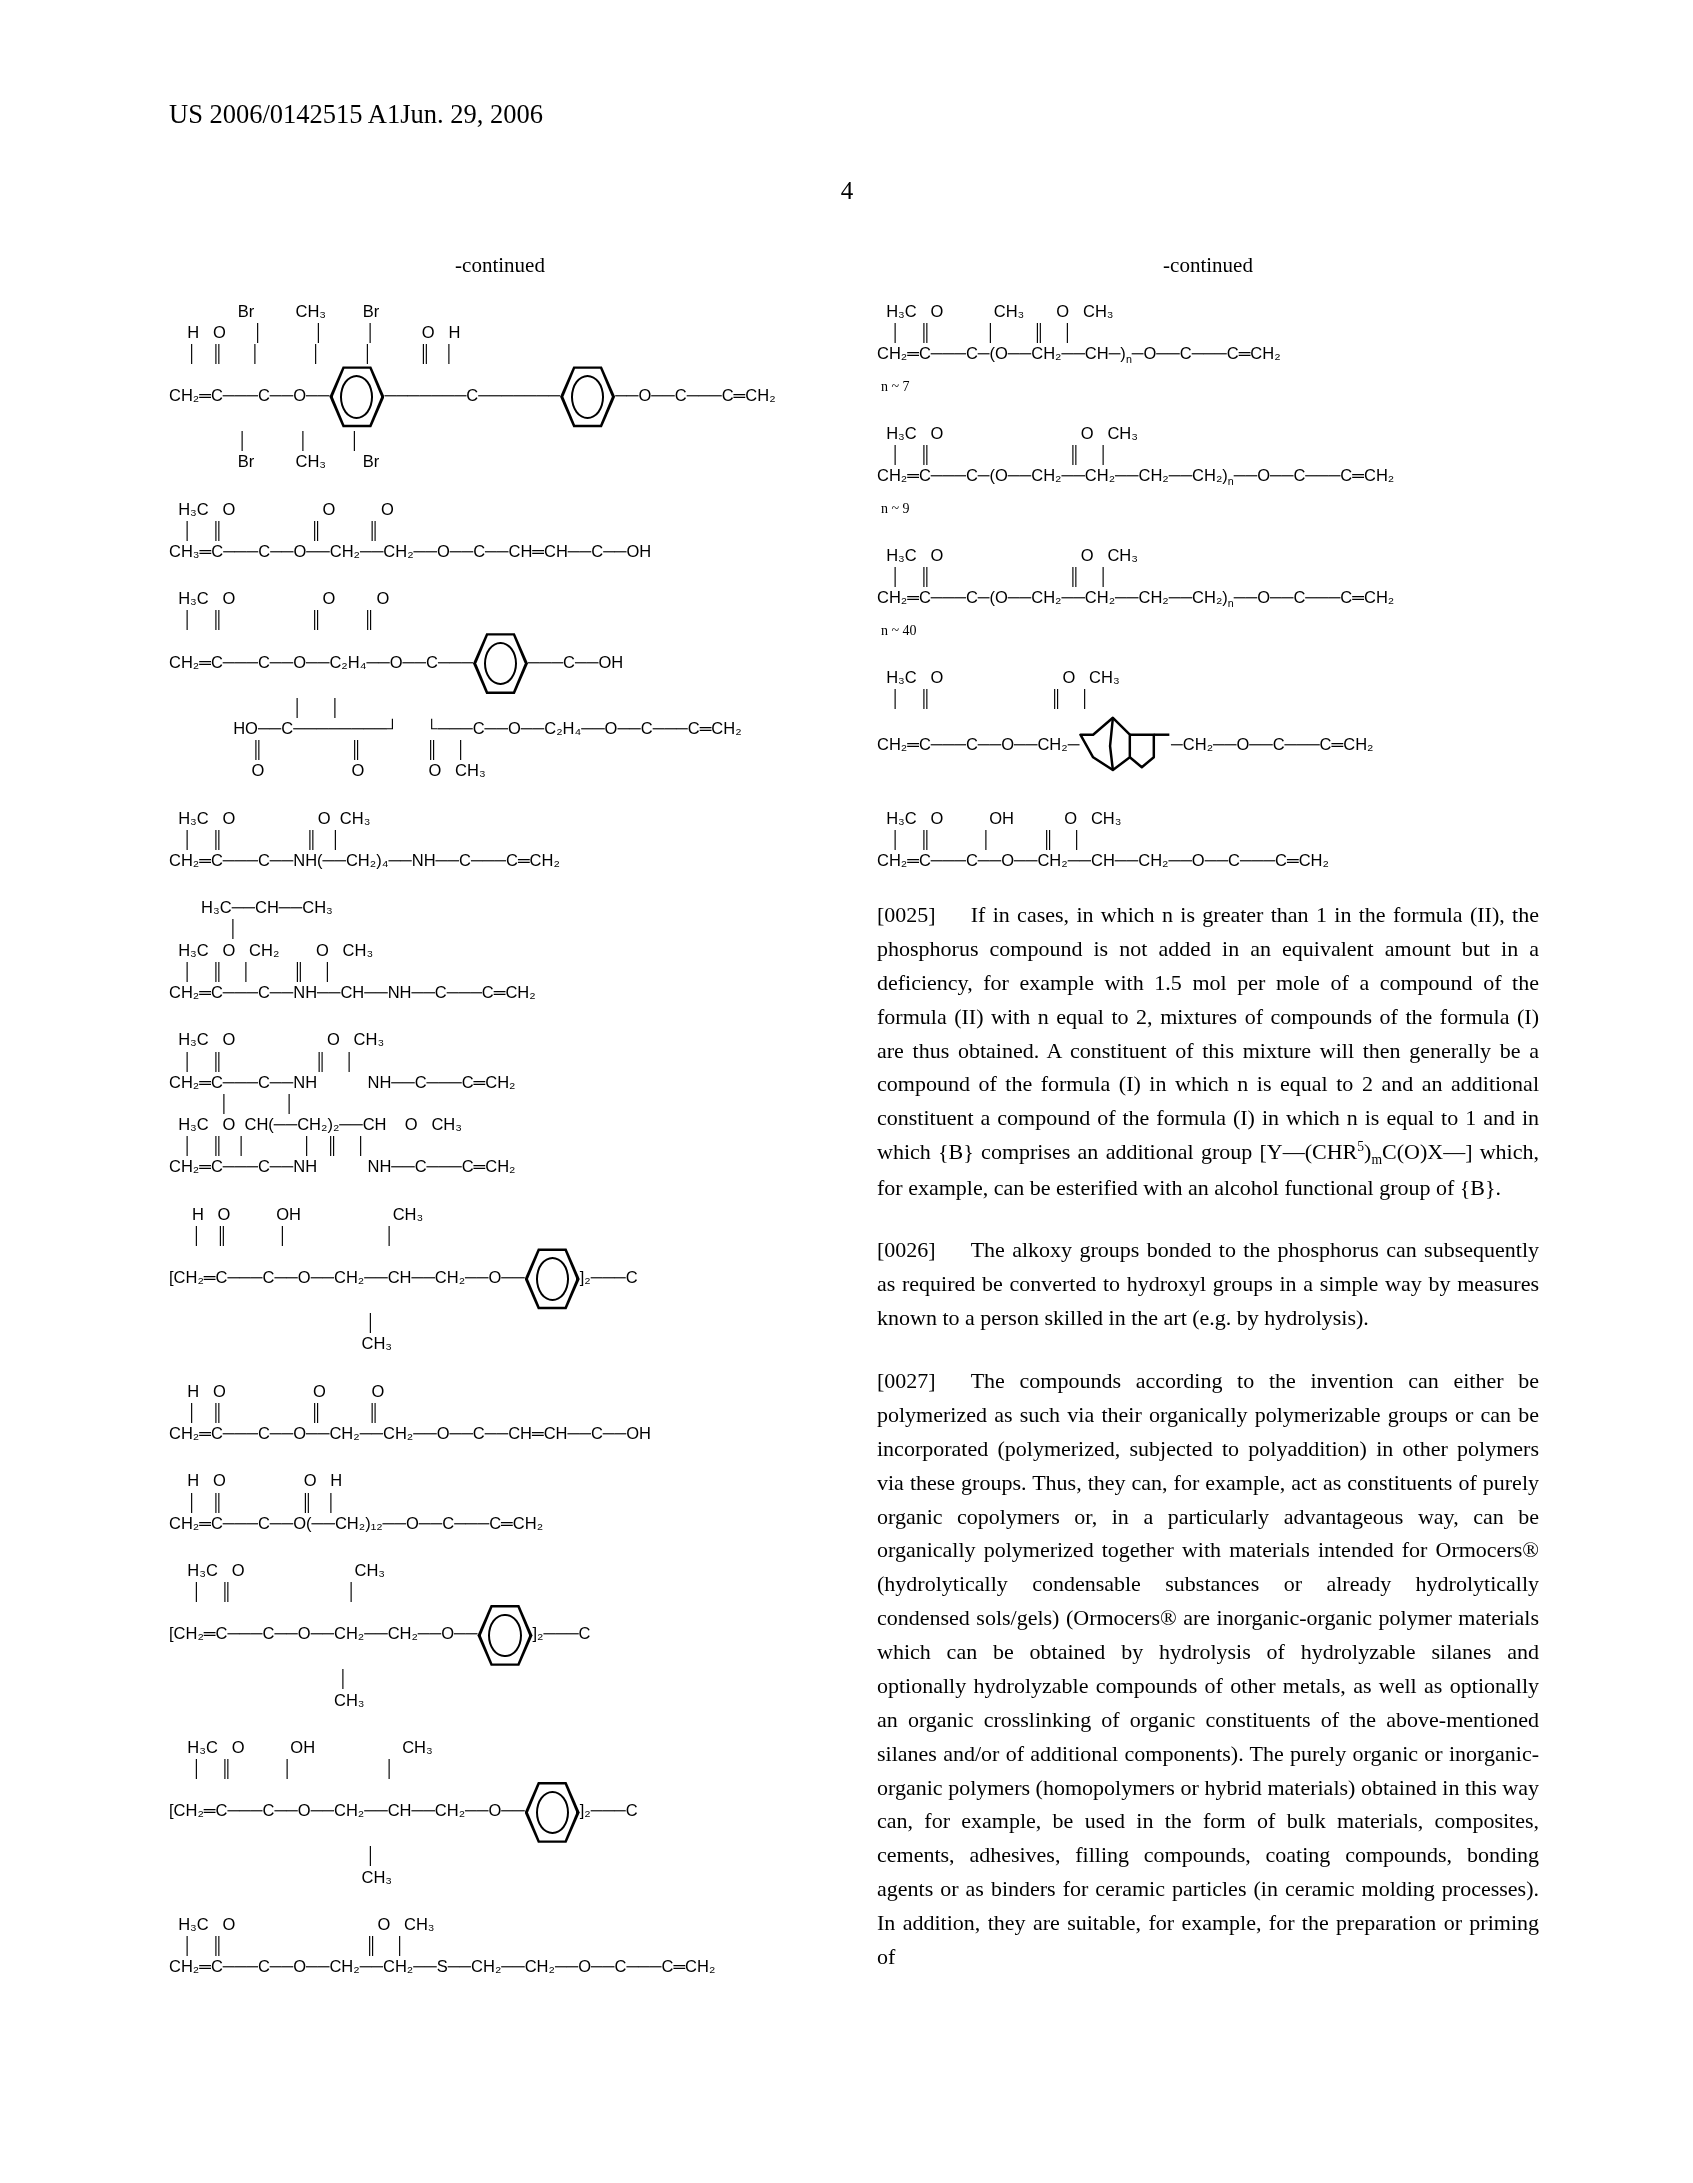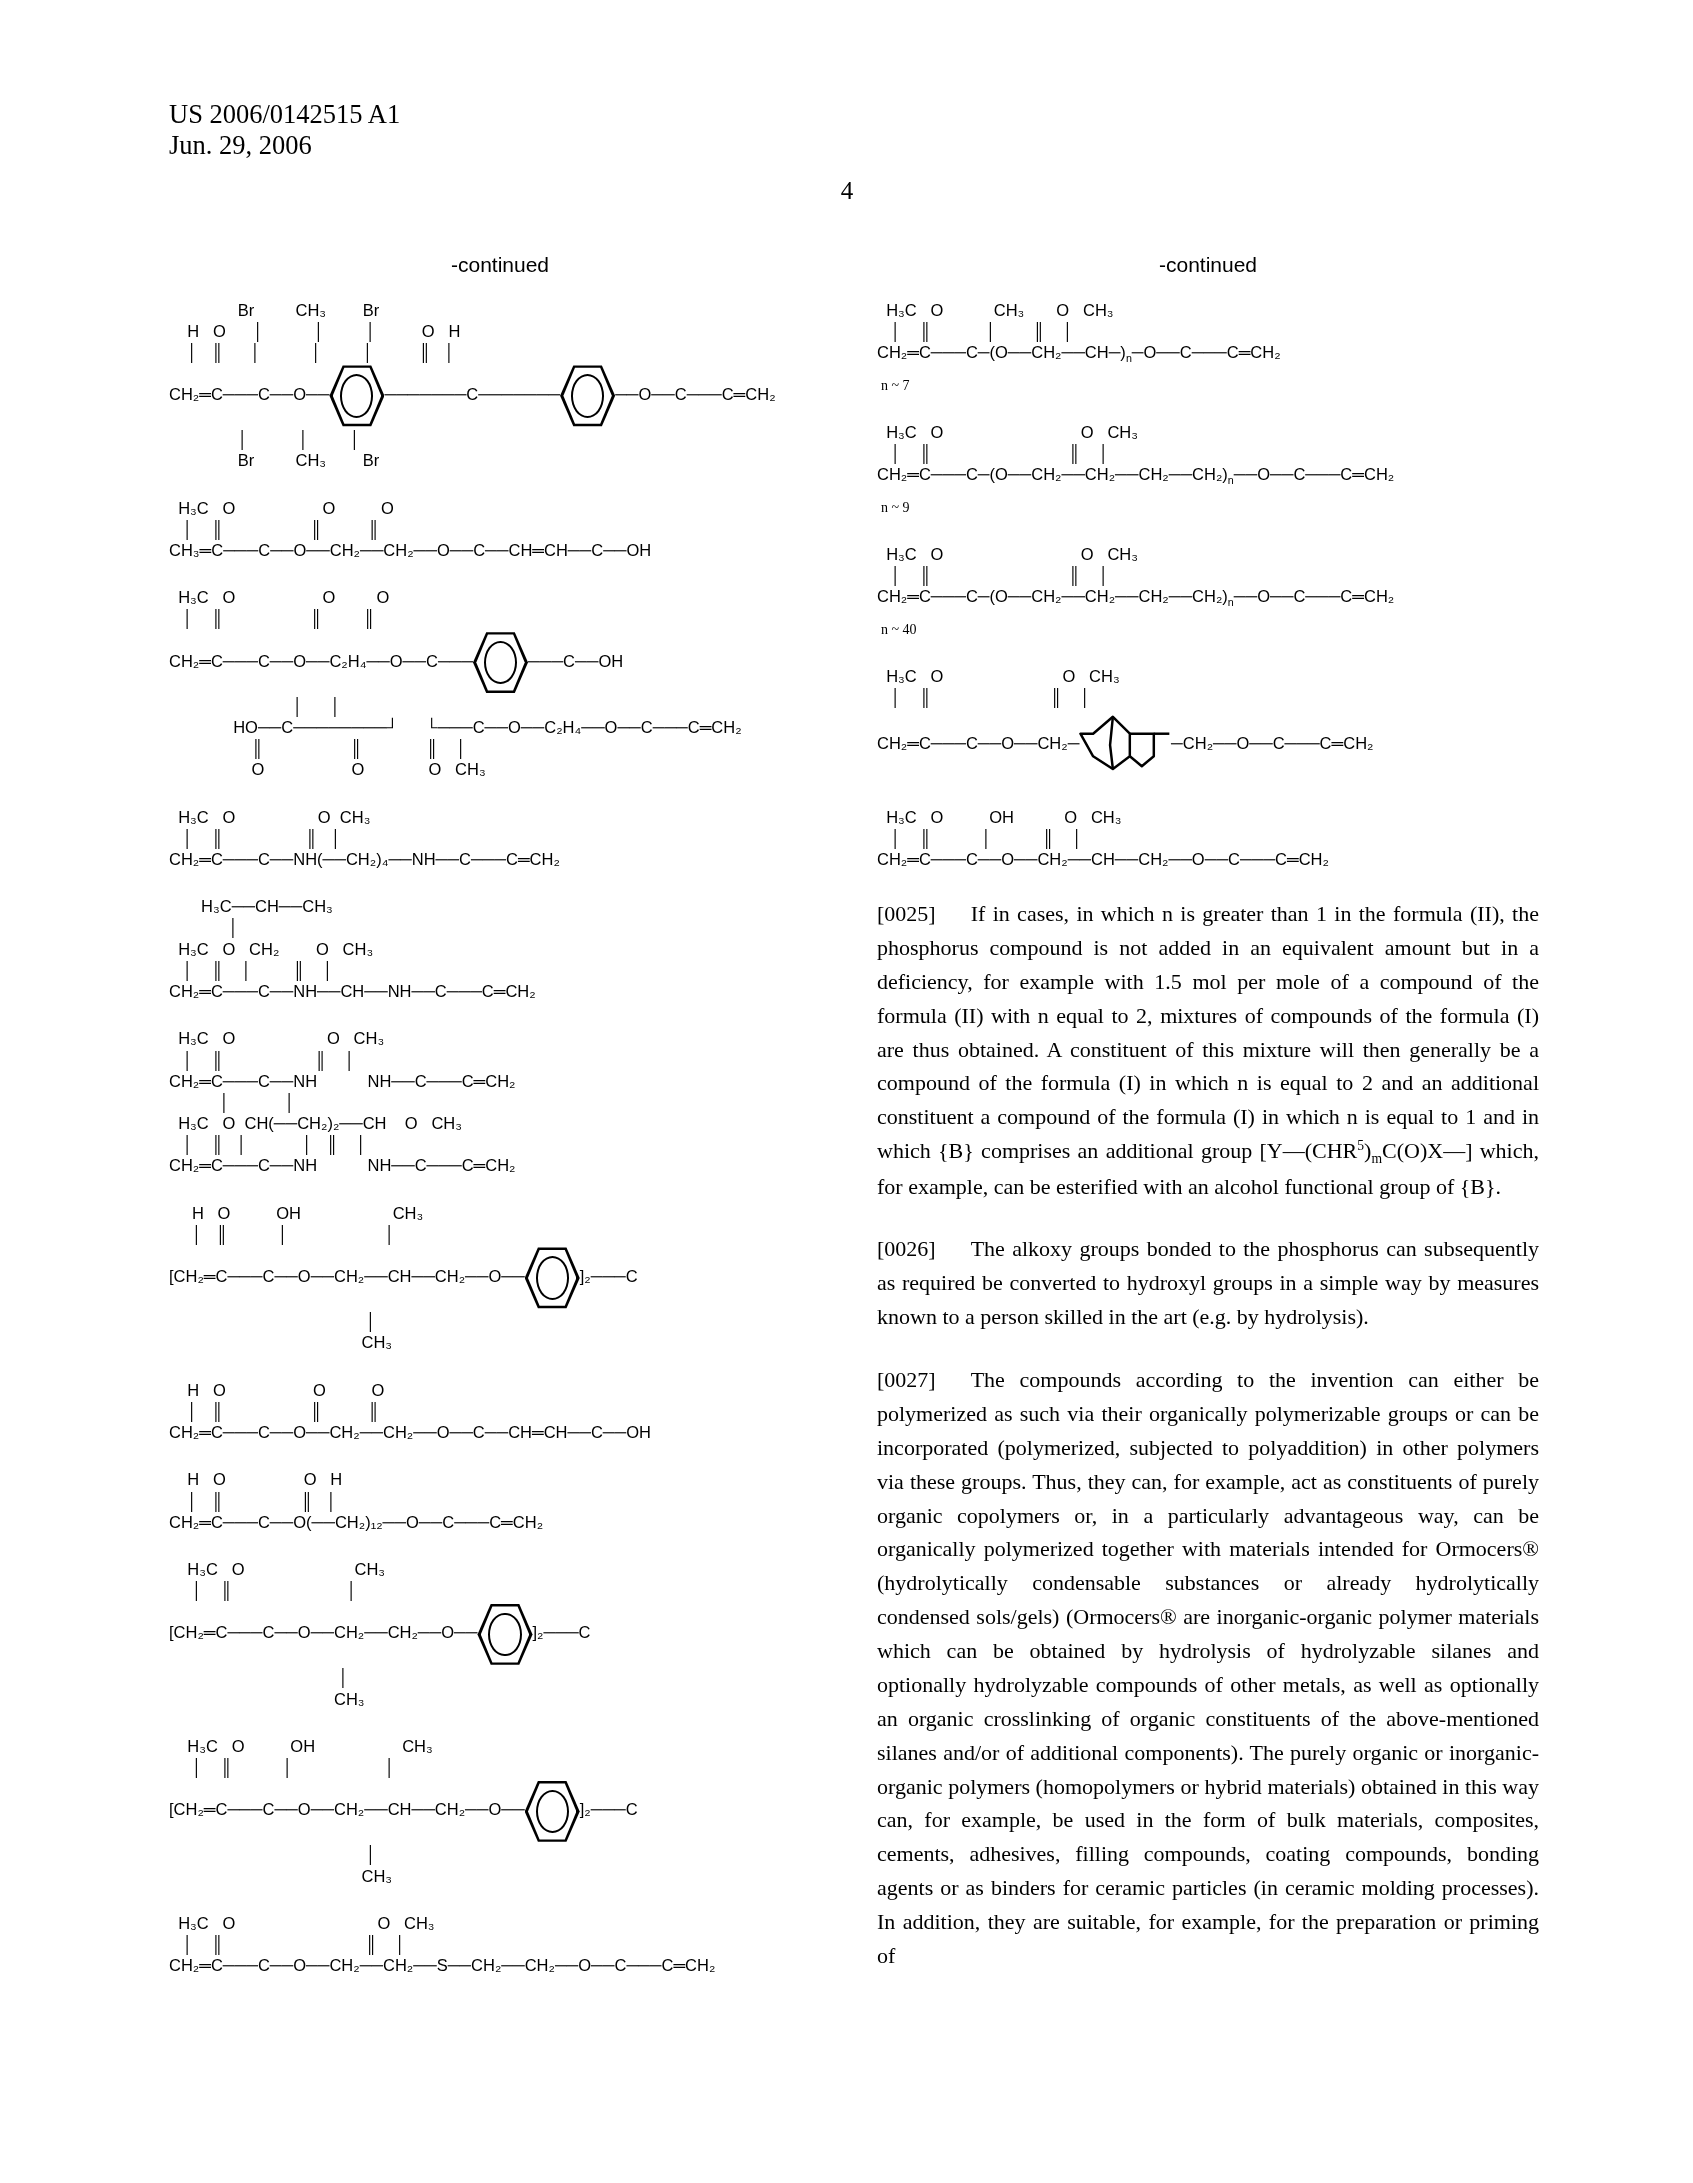--- a/index.html
+++ b/index.html
@@ -1,24 +1,24 @@
 <!DOCTYPE html>
 <html style="font-size:10.6px"><head>
 <meta charset="utf-8">
 <title>US 2006/0142515 A1 — page 4</title>
 <style>
   html,body{margin:0;padding:0;background:#ffffff;color:#000;}
   body{width:1694px;height:2183px;position:relative;font-family:"Liberation Serif",serif;overflow:hidden;}
 
-  .page-header{position:absolute;top:99px;left:169px;width:1356px;display:flex;justify-content:flex-start;font-size:26.5px;flex-direction:column;}
+  .page-header{position:absolute;top:99px;left:169px;width:1356px;display:flex;justify-content:flex-start;font-size:26.5px;}
   .page-num{position:absolute;top:177px;left:0;width:1694px;text-align:center;font-size:25px;}
 
   .columns{position:absolute;top:253px;left:169px;width:1370px;display:flex;gap:46px;align-items:flex-start;}
   .col{width:662px;}
-  .continued{text-align:center;font-size:21px;margin:0 0 22.5px 0;font-family:Liberation Sans, sans-serif;}
+  .continued{text-align:center;font-size:21px;margin:0 0 22.5px 0;font-family:Liberation Serif, serif;}
 
   pre.struct{font-family:Liberation Sans, sans-serif;font-size:16.5px;line-height:1.28;margin:0 0 26.5px 0;white-space:pre;}
   .struct sub{font-size:.65em;}
   .struct-note{font-family:Liberation Serif, serif;font-size:14px;margin:-14.6px 0 28px 4px;}
 
   
   .ring{display:inline-block;position:relative;width:6ch;height:4em;vertical-align:middle;}
   .ring .hex{position:absolute;inset:0;background:#000;
     clip-path:polygon(0% 50%,24% 4%,76% 4%,100% 50%,76% 96%,24% 96%);}
   .ring .hexin{position:absolute;left:3.3px;right:3.3px;top:2.6px;bottom:2.6px;background:#fff;

